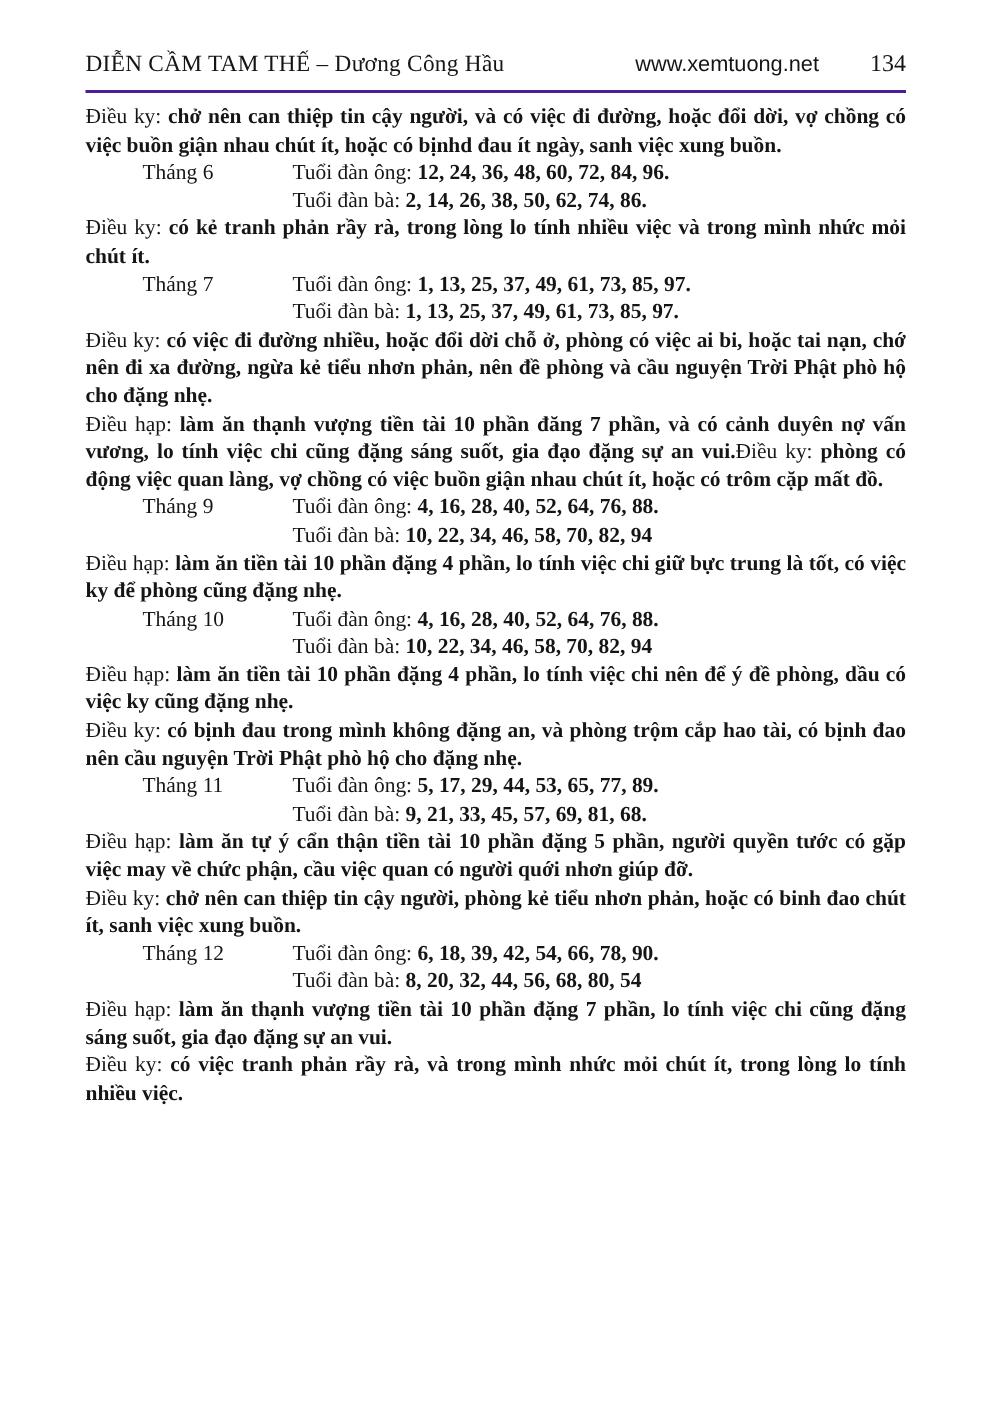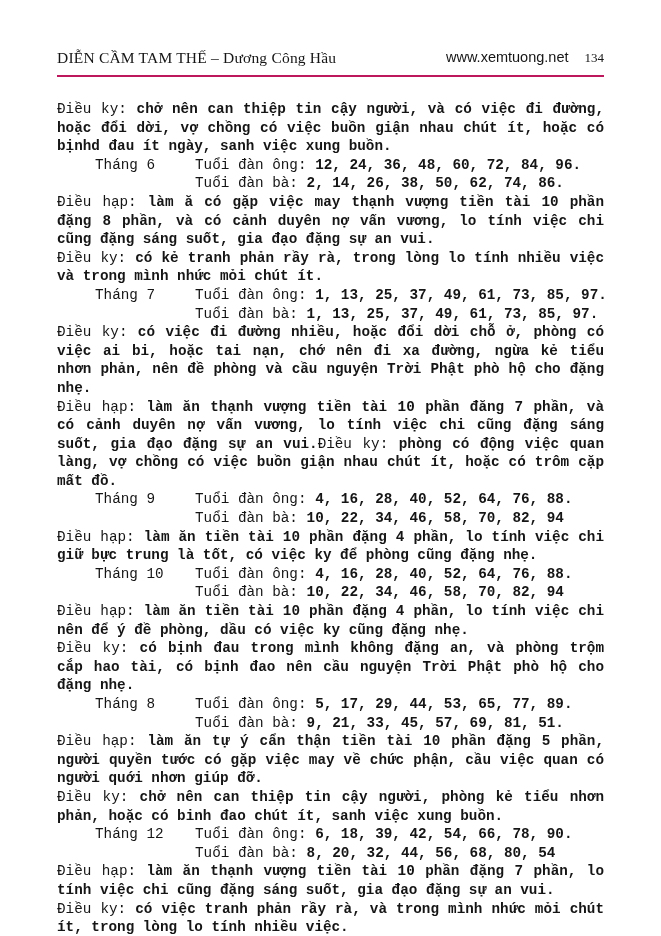--- a/index.html
+++ b/index.html
@@ -11,35 +11,33 @@
     background: #ffffff;
     color: #151515;
     font-family: "Liberation Serif", "DejaVu Serif", serif;
     box-sizing: border-box;
     padding: 34px 57px 0 57px;
     overflow: hidden;
   }
   .hdr {
     display: flex;
     justify-content: space-between;
-    align-items: flex-start;
+    align-items: flex-end;
     font-size: 15.5px;
     padding-bottom: 8px;
-    border-bottom: 2px solid #be185d;
-    margin-top: 15px;
+    border-bottom: 2px solid #4c1d95;
   }
   .hdr-title { letter-spacing: 0.2px; white-space: nowrap; }
-  .hdr-right { display: flex; align-items: baseline; gap: 16px; }
+  .hdr-right { display: flex; align-items: baseline; gap: 34px; }
   .hdr-site { font-family: "Liberation Sans", "DejaVu Sans", sans-serif; font-size: 14.5px; }
-  .hdr-page { font-size: 13px; }
+  .hdr-page { font-size: 16px; }
   .content {
-    margin-top: 23px;
+    margin-top: 7px;
     font-size: 14.3px;
     line-height: 18.6px;
-    font-family: Liberation Mono, monospace;
   }
   .para { text-align: justify; }
   .label { font-weight: 400; }
   .bold { font-weight: 700; }
   .month-row { white-space: nowrap; }
   .m-cell {
     display: inline-block;
     width: 100px;
     margin-left: 38px;
     font-weight: 400;
@@ -53,35 +51,34 @@
     <span class="hdr-title">DIỄN CẦM TAM THẾ – Dương Công Hầu</span>
     <span class="hdr-right">
       <span class="hdr-site">www.xemtuong.net</span>
       <span class="hdr-page">134</span>
     </span>
   </div>
   <div class="content">
       <div class="para"><span class="label">Điều ky: </span><span class="bold">chở nên can thiệp tin cậy người, và có việc đi đường, hoặc đổi dời, vợ chồng có việc buồn giận nhau chút ít, hoặc có bịnhd đau ít ngày, sanh việc xung buồn.</span></div>
       <div class="month-row"><span class="m-cell">Tháng 6</span><span class="label">Tuổi đàn ông: </span><span class="bold">12, 24, 36, 48, 60, 72, 84, 96.</span></div>
       <div class="month-row"><span class="m-cell"></span><span class="label">Tuổi đàn bà: </span><span class="bold">2, 14, 26, 38, 50, 62, 74, 86.</span></div>
-      <div class="para"><span class="label">Điều hạp: </span><span class="bold">làm ă có gặp việc may thạnh vượng tiền tài 10 phần đặng 8 phần, và có cảnh duyên nợ vấn vương, lo tính việc chi cũng đặng sáng suốt, gia đạo đặng sự an vui.</span></div>
       <div class="para"><span class="label">Điều ky: </span><span class="bold">có kẻ tranh phản rầy rà, trong lòng lo tính nhiều việc và trong mình nhức mỏi chút ít.</span></div>
       <div class="month-row"><span class="m-cell">Tháng 7</span><span class="label">Tuổi đàn ông: </span><span class="bold">1, 13, 25, 37, 49, 61, 73, 85, 97.</span></div>
       <div class="month-row"><span class="m-cell"></span><span class="label">Tuổi đàn bà: </span><span class="bold">1, 13, 25, 37, 49, 61, 73, 85, 97.</span></div>
       <div class="para"><span class="label">Điều ky: </span><span class="bold">có việc đi đường nhiều, hoặc đổi dời chỗ ở, phòng có việc ai bi, hoặc tai nạn, chớ nên đi xa đường, ngừa kẻ tiểu nhơn phản, nên đề phòng và cầu nguyện Trời Phật phò hộ cho đặng nhẹ.</span></div>
       <div class="para"><span class="label">Điều hạp: </span><span class="bold">làm ăn thạnh vượng tiền tài 10 phần đăng 7 phần, và có cảnh duyên nợ vấn vương, lo tính việc chi cũng đặng sáng suốt, gia đạo đặng sự an vui.</span><span class="label">Điều ky: </span><span class="bold">phòng có động việc quan làng, vợ chồng có việc buồn giận nhau chút ít, hoặc có trôm cặp mất đồ.</span></div>
       <div class="month-row"><span class="m-cell">Tháng 9</span><span class="label">Tuổi đàn ông: </span><span class="bold">4, 16, 28, 40, 52, 64, 76, 88.</span></div>
       <div class="month-row"><span class="m-cell"></span><span class="label">Tuổi đàn bà: </span><span class="bold">10, 22, 34, 46, 58, 70, 82, 94</span></div>
       <div class="para"><span class="label">Điều hạp: </span><span class="bold">làm ăn tiền tài 10 phần đặng 4 phần, lo tính việc chi giữ bực trung là tốt, có việc ky để phòng cũng đặng nhẹ.</span></div>
       <div class="month-row"><span class="m-cell">Tháng 10</span><span class="label">Tuổi đàn ông: </span><span class="bold">4, 16, 28, 40, 52, 64, 76, 88.</span></div>
       <div class="month-row"><span class="m-cell"></span><span class="label">Tuổi đàn bà: </span><span class="bold">10, 22, 34, 46, 58, 70, 82, 94</span></div>
       <div class="para"><span class="label">Điều hạp: </span><span class="bold">làm ăn tiền tài 10 phần đặng 4 phần, lo tính việc chi nên để ý đề phòng, dầu có việc ky cũng đặng nhẹ.</span></div>
       <div class="para"><span class="label">Điều ky: </span><span class="bold">có bịnh đau trong mình không đặng an, và phòng trộm cắp hao tài, có bịnh đao nên cầu nguyện Trời Phật phò hộ cho đặng nhẹ.</span></div>
-      <div class="month-row"><span class="m-cell">Tháng 8</span><span class="label">Tuổi đàn ông: </span><span class="bold">5, 17, 29, 44, 53, 65, 77, 89.</span></div>
-      <div class="month-row"><span class="m-cell"></span><span class="label">Tuổi đàn bà: </span><span class="bold">9, 21, 33, 45, 57, 69, 81, 51.</span></div>
+      <div class="month-row"><span class="m-cell">Tháng 11</span><span class="label">Tuổi đàn ông: </span><span class="bold">5, 17, 29, 44, 53, 65, 77, 89.</span></div>
+      <div class="month-row"><span class="m-cell"></span><span class="label">Tuổi đàn bà: </span><span class="bold">9, 21, 33, 45, 57, 69, 81, 68.</span></div>
       <div class="para"><span class="label">Điều hạp: </span><span class="bold">làm ăn tự ý cẩn thận tiền tài 10 phần đặng 5 phần, người quyền tước có gặp việc may về chức phận, cầu việc quan có người quới nhơn giúp đỡ.</span></div>
       <div class="para"><span class="label">Điều ky: </span><span class="bold">chở nên can thiệp tin cậy người, phòng kẻ tiểu nhơn phản, hoặc có binh đao chút ít, sanh việc xung buồn.</span></div>
       <div class="month-row"><span class="m-cell">Tháng 12</span><span class="label">Tuổi đàn ông: </span><span class="bold">6, 18, 39, 42, 54, 66, 78, 90.</span></div>
       <div class="month-row"><span class="m-cell"></span><span class="label">Tuổi đàn bà: </span><span class="bold">8, 20, 32, 44, 56, 68, 80, 54</span></div>
       <div class="para"><span class="label">Điều hạp: </span><span class="bold">làm ăn thạnh vượng tiền tài 10 phần đặng 7 phần, lo tính việc chi cũng đặng sáng suốt, gia đạo đặng sự an vui.</span></div>
       <div class="para"><span class="label">Điều ky: </span><span class="bold">có việc tranh phản rầy rà, và trong mình nhức mỏi chút ít, trong lòng lo tính nhiều việc.</span></div>
     </div>
 </div>
 
 </body></html>

